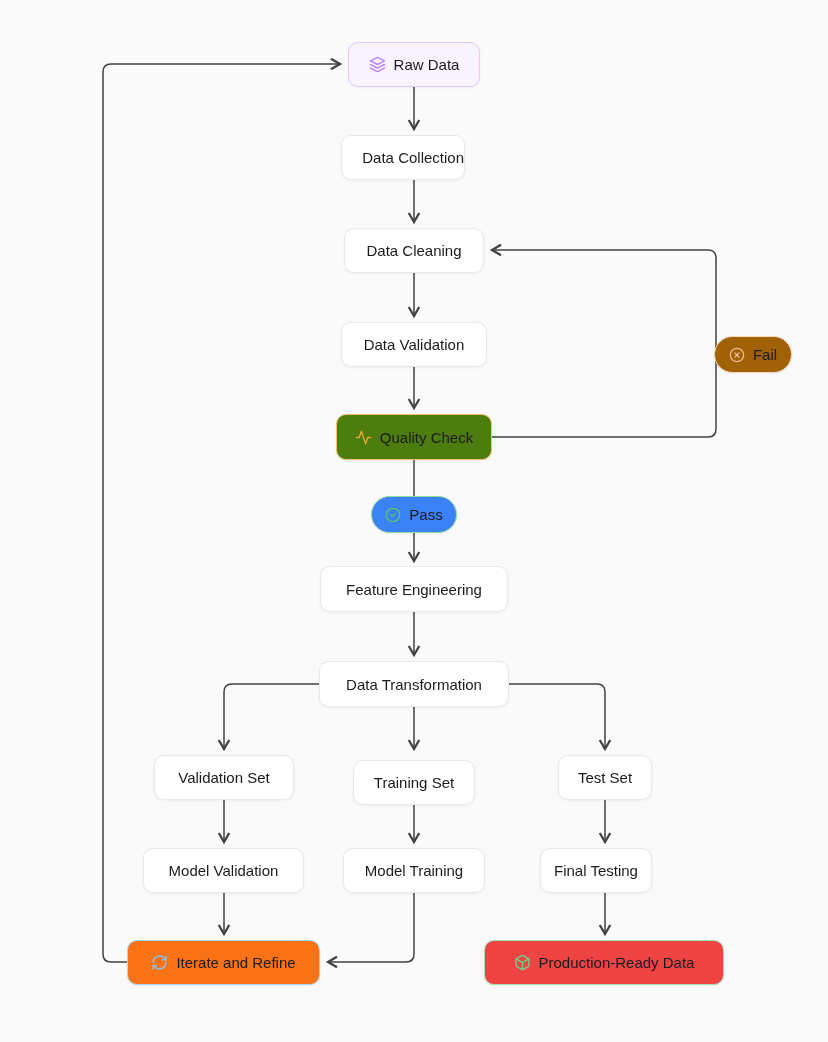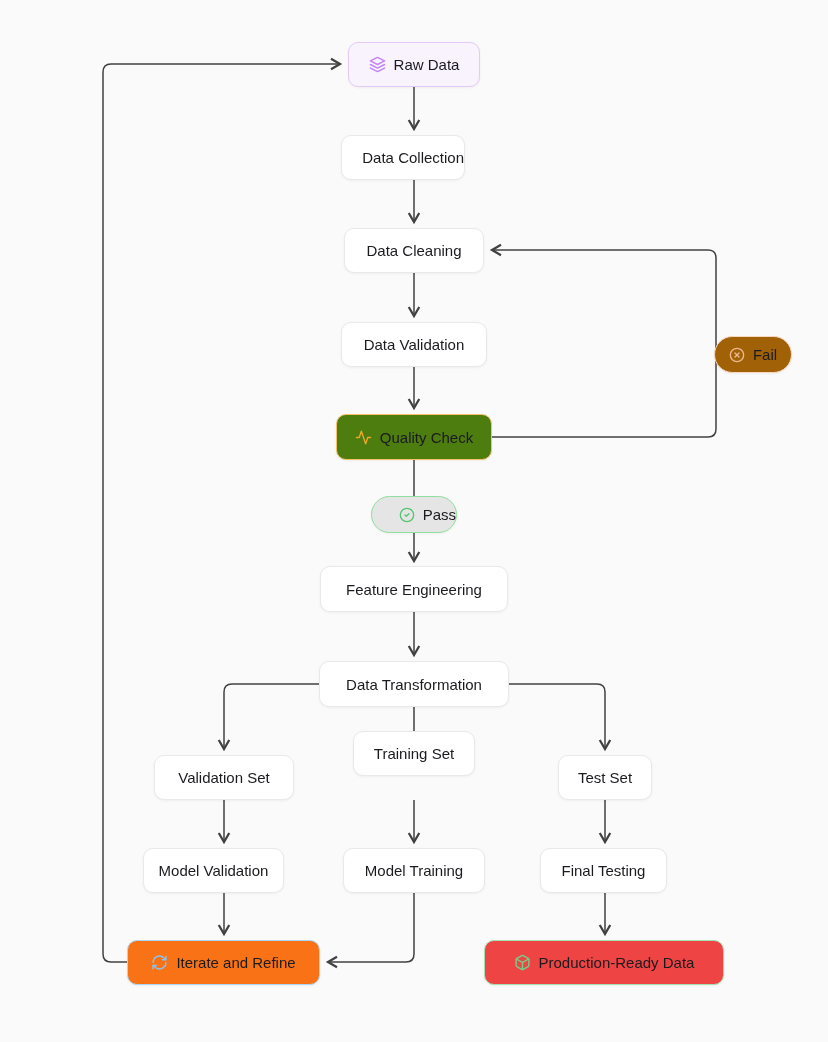--- a/index.html
+++ b/index.html
@@ -26,30 +26,30 @@
   .pill{border-radius:19px;}
   .icon{display:flex;align-items:center;}
   .icon svg{display:block;}
 
   
   #raw-data            {left:348px;top:42px; width:132px;height:45px;background:#f9f3fe;border-color:#e5c9f8;}
   #data-collection     {left:341px;top:135px;width:124px;height:45px;justify-content:flex-end;}
   #data-cleaning       {left:344px;top:228px;width:140px;height:45px;}
   #data-validation     {left:341px;top:322px;width:146px;height:45px;}
   #quality-check       {left:336px;top:414px;width:156px;height:46px;background:#4d7c0f;border-color:#f5c169;}
-  #pass                {left:371px;top:496px;width:86px; height:37px;background:#e5e5e5;border-color:#8fdf9e;justify-content:flex-end;}
+  #pass                {left:371px;top:496px;width:86px; height:37px;background:#3b82f6;border-color:#8fdf9e;}
   #fail                {left:714px;top:328px;width:78px; height:37px;background:#a16207;border-color:#fad8c0;margin-top:8px;}
   #feature-engineering {left:320px;top:566px;width:188px;height:46px;}
   #data-transformation {left:319px;top:661px;width:190px;height:46px;}
   #validation-set      {left:154px;top:755px;width:140px;height:45px;}
-  #training-set        {left:353px;top:731px;width:122px;height:45px;}
+  #training-set        {left:353px;top:760px;width:122px;height:45px;}
   #test-set            {left:558px;top:755px;width:94px; height:45px;}
-  #model-validation    {left:143px;top:848px;width:141px;height:45px;}
+  #model-validation    {left:143px;top:848px;width:161px;height:45px;}
   #model-training      {left:343px;top:848px;width:142px;height:45px;}
-  #final-testing       {left:540px;top:848px;width:127px;height:45px;}
+  #final-testing       {left:540px;top:848px;width:112px;height:45px;}
   #iterate-refine      {left:127px;top:940px;width:193px;height:45px;background:#f97316;border-color:#abd7f6;}
   #production-ready    {left:484px;top:940px;width:240px;height:45px;background:#ef4444;border-color:#a2e2af;}
   #if-needed           {left:52px; top:497px;width:102px;height:36px;}
 
   
   .ic-purple{color:#c184fb;}
   .ic-amber {color:#eda829;}
   .ic-green {color:#57c46f;}
   .ic-peach {color:#f0b68e;}
   .ic-blue  {color:#88c4ef;}

